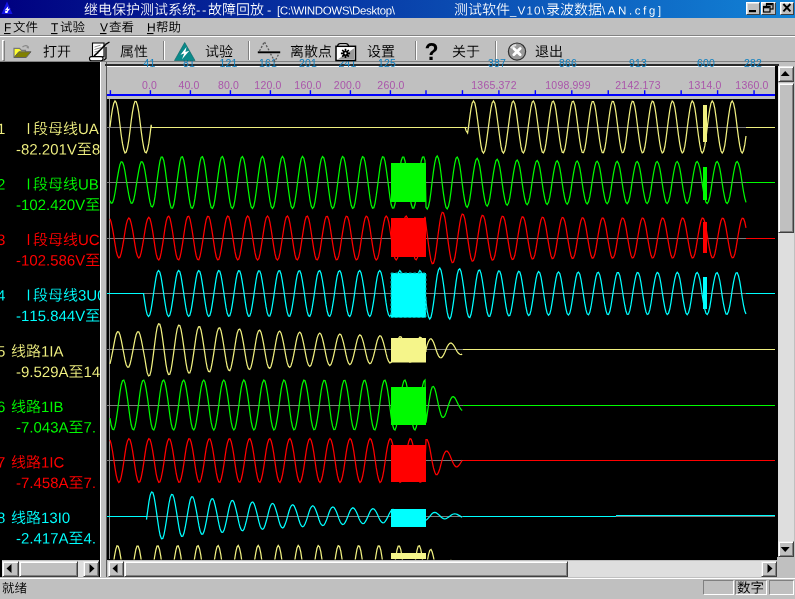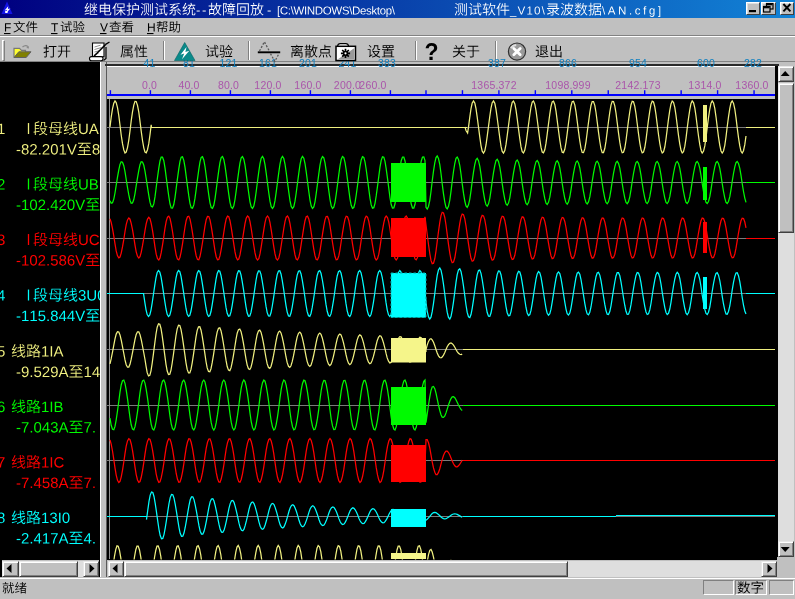--- a/index.html
+++ b/index.html
@@ -49,33 +49,33 @@
 <div class="abs" id="wavebg"></div>
 <div class="abs" id="ruler"></div>
 <div class="abs" id="rulgap"></div>
 <div class="abs" id="bluerule"></div>
 <div class="rn1" style="left:149.5px">41</div>
 <div class="rn1" style="left:189px">81</div>
 <div class="rn1" style="left:228.5px">121</div>
 <div class="rn1" style="left:268px">161</div>
 <div class="rn1" style="left:308px">201</div>
 <div class="rn1" style="left:347.5px">241</div>
-<div class="rn1" style="left:387px">383</div>
+<div class="rn1" style="left:387px">125</div>
 <div class="rn1" style="left:497px">387</div>
 <div class="rn1" style="left:568px">866</div>
-<div class="rn1" style="left:638px">954</div>
+<div class="rn1" style="left:638px">913</div>
 <div class="rn1" style="left:706px">600</div>
 <div class="rn1" style="left:753px">282</div>
 <div class="rn2" style="left:149.5px">0.0</div>
 <div class="rn2" style="left:189px">40.0</div>
 <div class="rn2" style="left:228.5px">80.0</div>
 <div class="rn2" style="left:268px">120.0</div>
 <div class="rn2" style="left:308px">160.0</div>
 <div class="rn2" style="left:347.5px">200.0</div>
-<div class="rn2" style="left:373px">260.0</div>
+<div class="rn2" style="left:391px">260.0</div>
 <div class="rn2" style="left:494px">1365.372</div>
 <div class="rn2" style="left:568px">1098.999</div>
 <div class="rn2" style="left:638px">2142.173</div>
 <div class="rn2" style="left:705px">1314.0</div>
 <div class="rn2" style="left:752px">1360.0</div>
 
 <div class="abs" id="vsb-gapL"></div>
 <div class="abs sb" id="vsb"></div>
 <div class="abs btn3" style="left:777.5px;top:66px;width:16px;height:16px"></div>
 <div class="abs btn3" style="left:777.5px;top:82.5px;width:16px;height:150px"></div>

